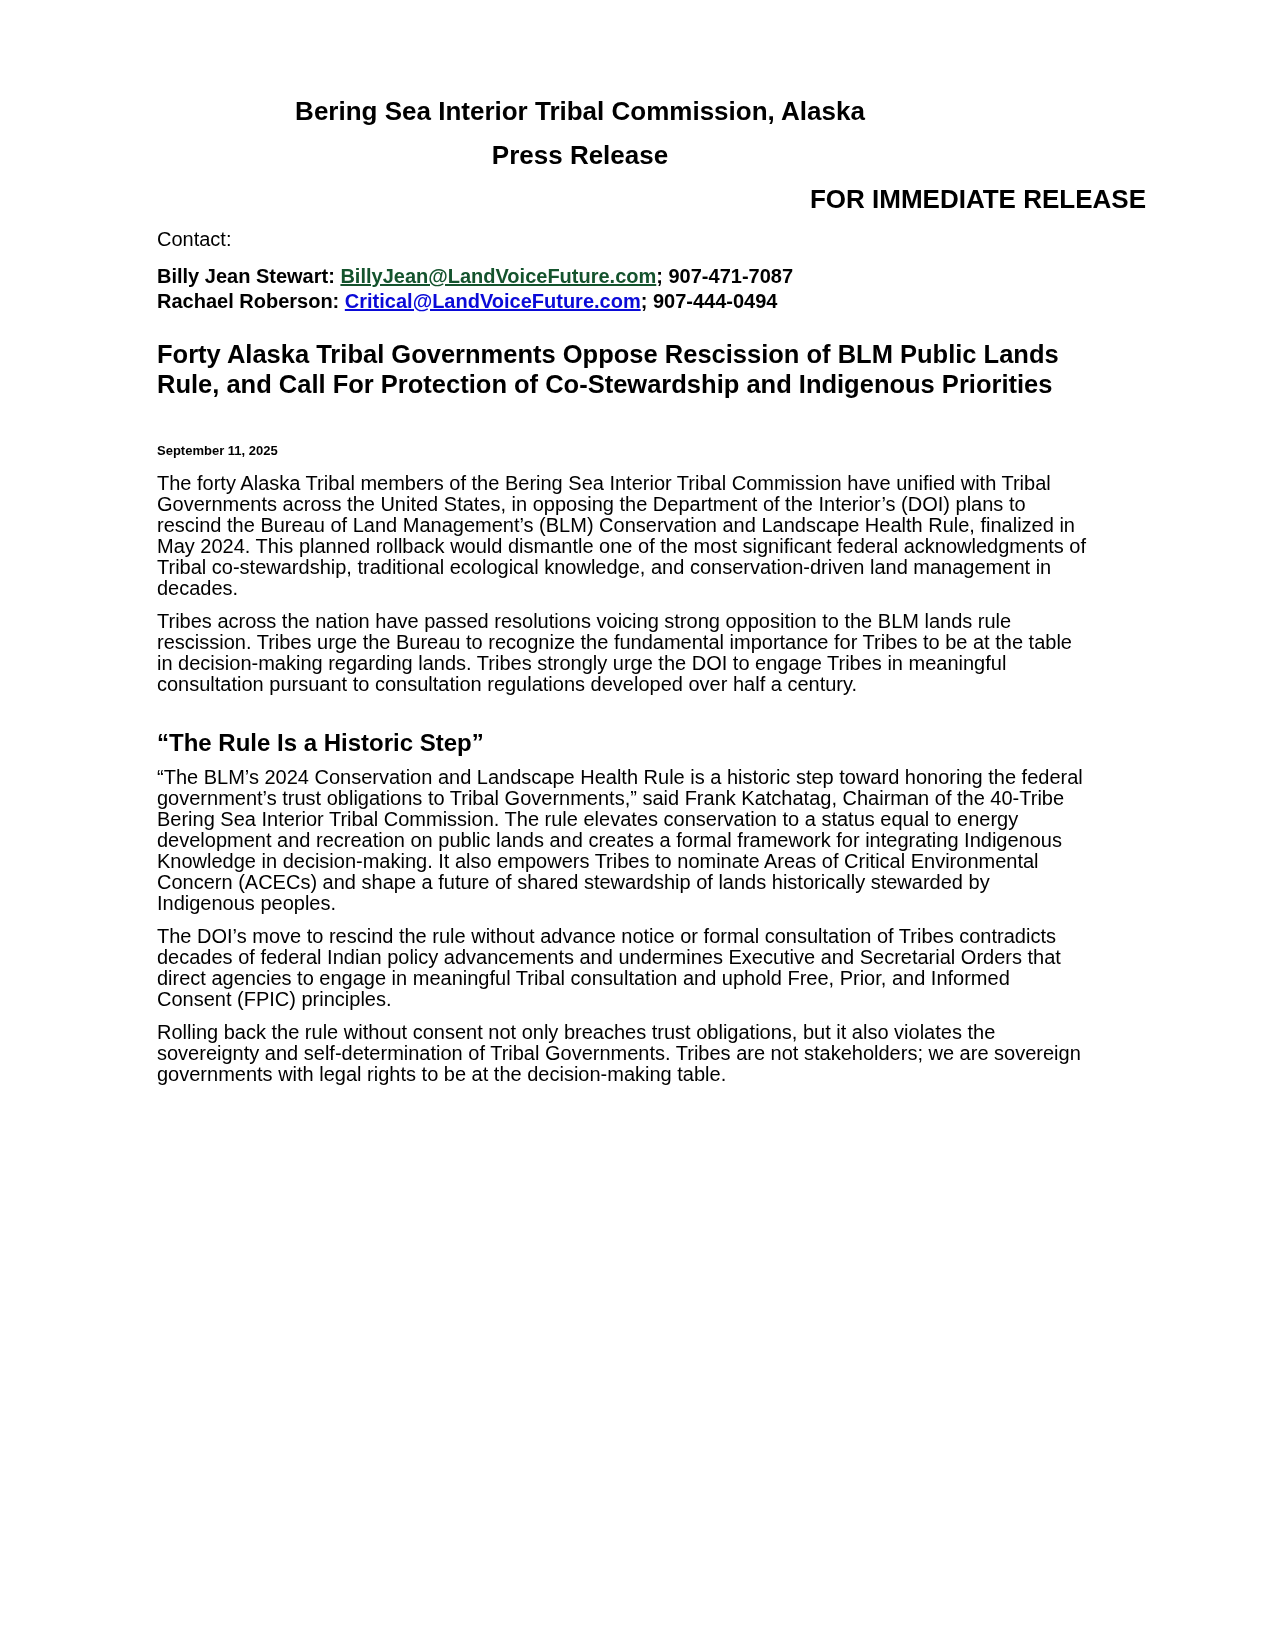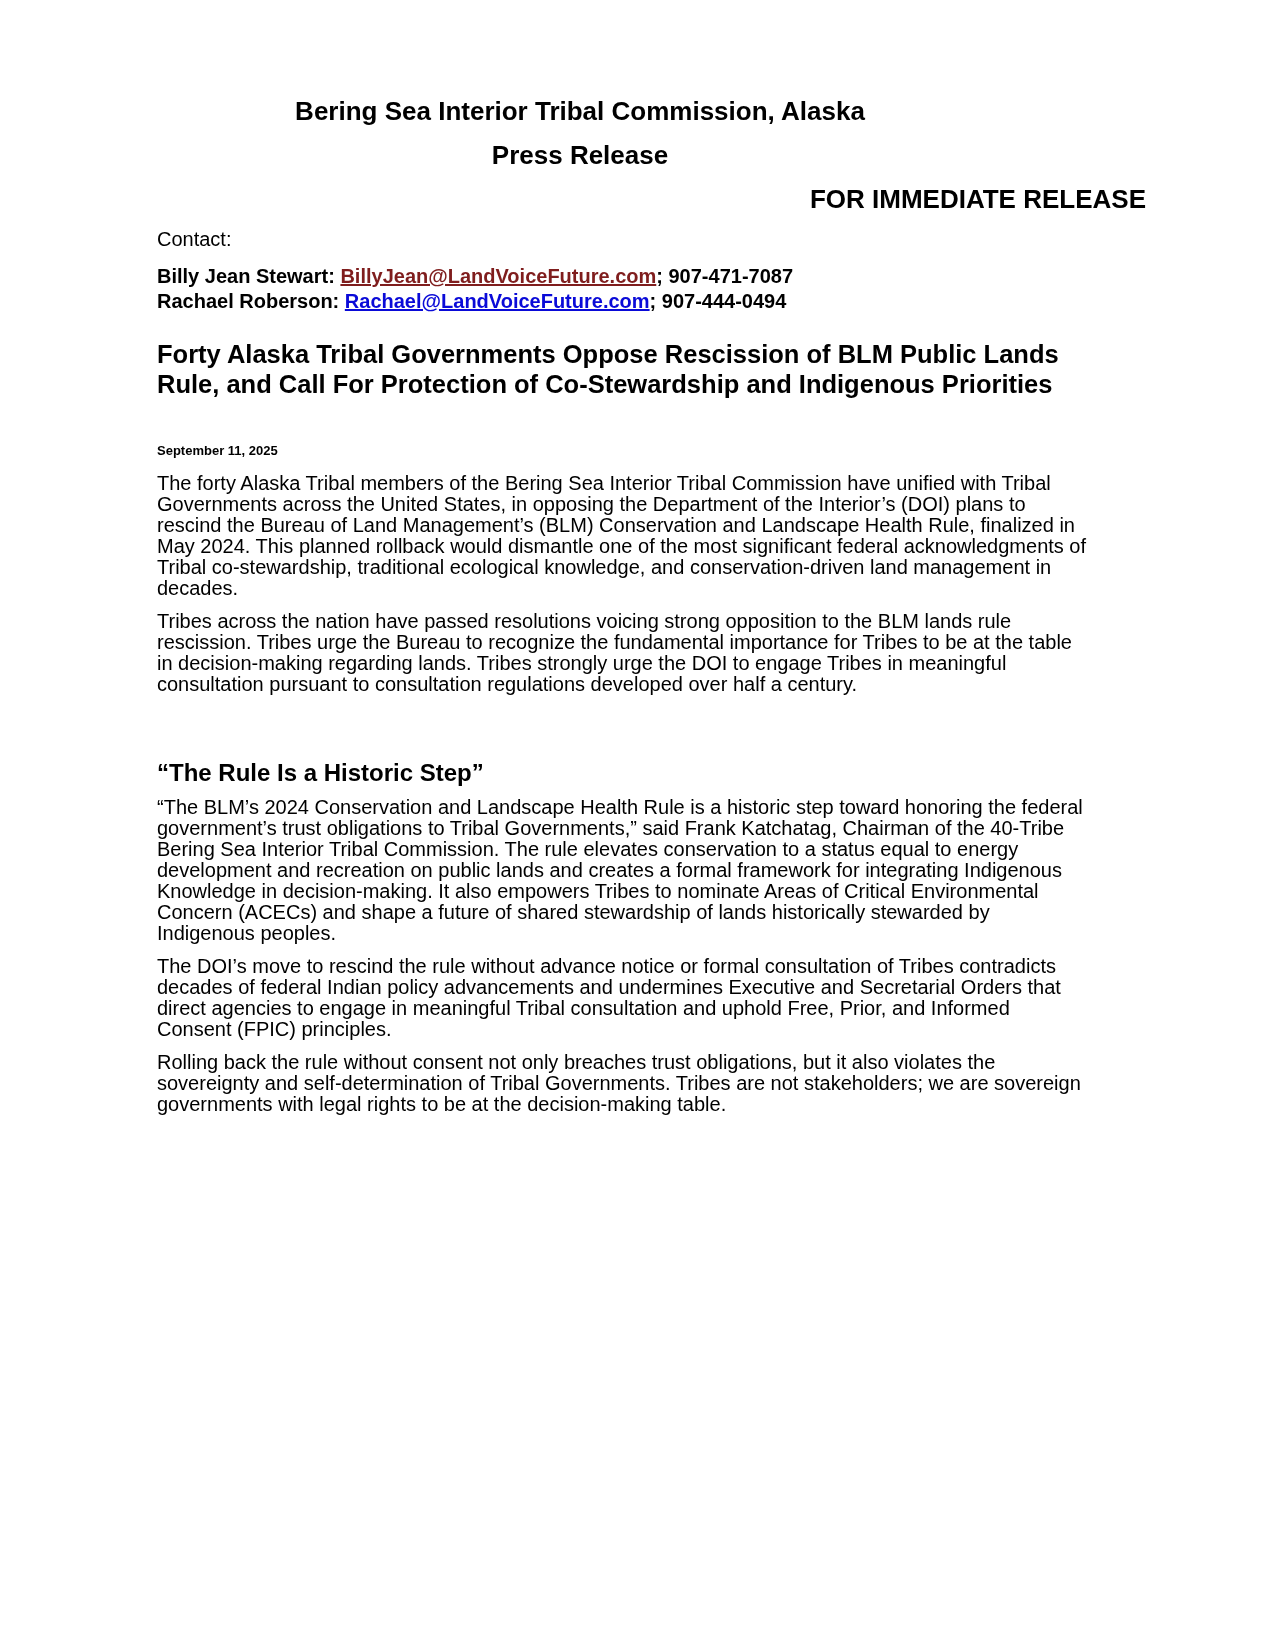--- a/index.html
+++ b/index.html
@@ -63,41 +63,41 @@
     }
     .para {
       font-size: 20px;
       line-height: 21px;
       margin-top: 12px;
     }
     .section-heading {
       font-weight: bold;
       font-size: 24px;
       line-height: 28px;
-      margin-top: 64px;
+      margin-top: 34px;
     }
     .section-heading + .para { margin-top: 10px; }
   </style>
 </head>
 <body>
 
 <div class="page">
 
   <div class="org-title">Bering Sea Interior Tribal Commission, Alaska</div>
   <div class="doc-type">Press Release</div>
   <div class="release-type">FOR IMMEDIATE RELEASE</div>
 
   <div class="contact-label">Contact:</div>
 
   <div class="contact-list">
     <div class="contact-line">
-      <span>Billy Jean Stewart: </span><a href="mailto:BillyJean@LandVoiceFuture.com" style="color: #7f1d1d;">BillyJean@LandVoiceFuture.com</a><span>; 907-471-7087</span>
+      <span>Billy Jean Stewart: </span><a href="mailto:BillyJean@LandVoiceFuture.com" style="color: #14532d;">BillyJean@LandVoiceFuture.com</a><span>; 907-471-7087</span>
     </div>
     <div class="contact-line">
-      <span>Rachael Roberson: </span><a href="mailto:Rachael@LandVoiceFuture.com" style="color: rgb(10, 10, 216);">Rachael@LandVoiceFuture.com</a><span>; 907-444-0494</span>
+      <span>Rachael Roberson: </span><a href="mailto:Rachael@LandVoiceFuture.com" style="color: rgb(10, 10, 216);">Critical@LandVoiceFuture.com</a><span>; 907-444-0494</span>
     </div>
   </div>
 
   <div class="headline">Forty Alaska Tribal Governments Oppose Rescission of BLM Public Lands Rule, and Call For Protection of Co-Stewardship and Indigenous Priorities</div>
 
   <div class="dateline">September 11, 2025</div>
 
   <p class="para" style="margin-top: 10px; margin-bottom: 0px;">The forty Alaska Tribal members of the Bering Sea Interior Tribal Commission have unified with Tribal Governments across the United States, in opposing the Department of the Interior’s (DOI) plans to rescind the Bureau of Land Management’s (BLM) Conservation and Landscape Health Rule, finalized in May 2024. This planned rollback would dismantle one of the most significant federal acknowledgments of Tribal co-stewardship, traditional ecological knowledge, and conservation-driven land management in decades.</p>
   <p class="para" style="margin-bottom: 0px;">Tribes across the nation have passed resolutions voicing strong opposition to the BLM lands rule rescission. Tribes urge the Bureau to recognize the fundamental importance for Tribes to be at the table in decision-making regarding lands. Tribes strongly urge the DOI to engage Tribes in meaningful consultation pursuant to consultation regulations developed over half a century.</p>
 

